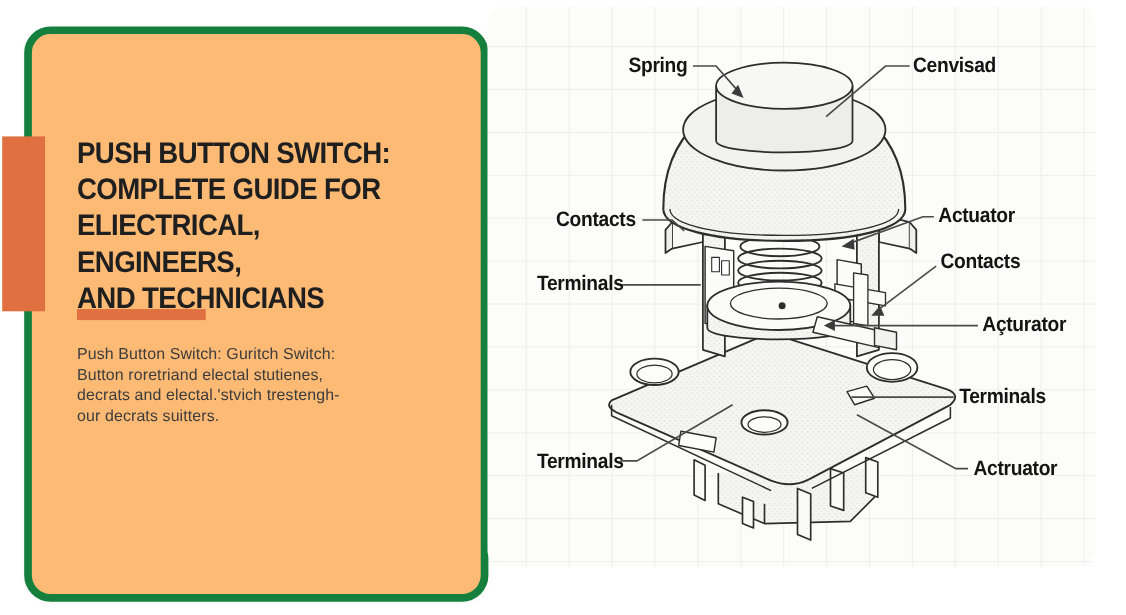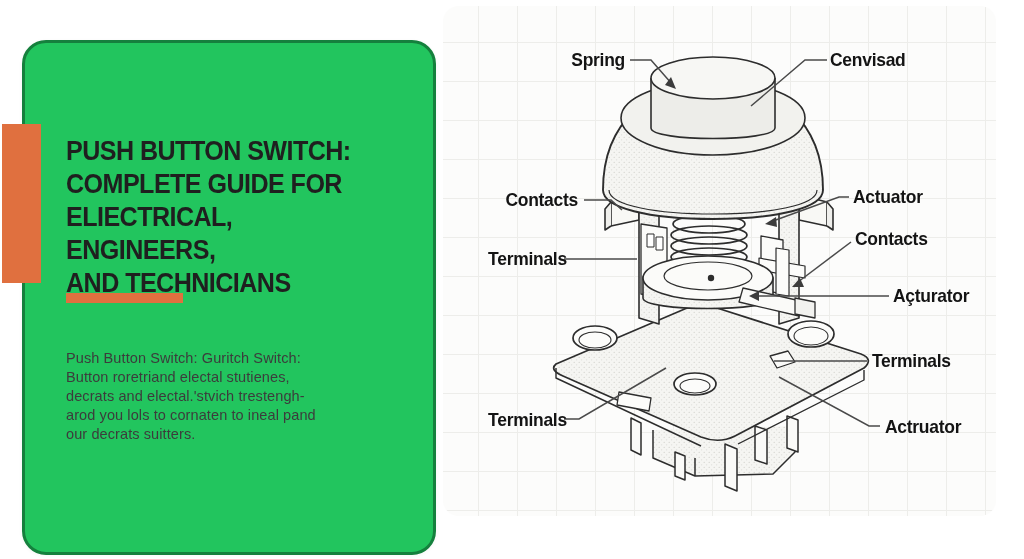--- a/index.html
+++ b/index.html
@@ -5,40 +5,40 @@
   html,body{margin:0;padding:0;}
   body{
     width:1024px;height:559px;position:relative;overflow:hidden;
     background:#ffffff;
     font-family:"Liberation Sans", sans-serif;
     --accent:#E0703F;
     --ink:#2d2d2d;
   }
   
   .left-card{
-    position:absolute;left:22px;top:40px;width:408px;height:509px;
-    background:#22c55e;border:3px solid #15803d;border-radius:24px;
+    position:absolute;left:22px;top:24px;width:408px;height:509px;
+    background:#fdba74;border:7px solid #15803d;border-radius:24px;
     box-shadow:0 1px 4px rgba(0,0,0,0.04);
   }
   .accent-bar{
     position:absolute;left:2px;top:124px;width:39px;height:159px;
     background:var(--accent);z-index:5;
   }
   .title{
     position:absolute;left:41px;top:92px;width:340px;
     font-size:27px;font-weight:900;line-height:33px;color:#1f1f1f;
     letter-spacing:-0.6px;transform:scaleX(0.93);transform-origin:left top;
   }
   .title-underline{
     position:absolute;left:41px;top:250px;width:117px;height:10px;
     background:var(--accent);
   }
   .para{
     position:absolute;left:41px;top:282px;width:290px;
-    font-size:14.5px;line-height:19px;color:#3c3c3c;letter-spacing:0.1px;margin-top:24px;
+    font-size:14.5px;line-height:19px;color:#3c3c3c;letter-spacing:0.1px;
   }
   
   .grid-card{
     position:absolute;left:443px;top:6px;width:553px;height:510px;
     border-radius:16px;overflow:hidden;
     background-color:#fcfcfb;
     background-image:
       linear-gradient(#ededea 1px, transparent 1px),
       linear-gradient(90deg, #ededea 1px, transparent 1px);
     background-size:39px 39px;
@@ -61,21 +61,20 @@
     <div>PUSH BUTTON SWITCH:</div>
     <div>COMPLETE GUIDE FOR</div>
     <div>ELIECTRICAL, ENGINEERS,</div>
     <div>AND TECHNICIANS</div>
   </div>
   <div class="title-underline"></div>
   <div class="para">
     <div>Push Button Switch: Guritch Switch:</div>
     <div>Button roretriand electal stutienes,</div>
     <div>decrats and  electal.'stvich trestengh-</div>
-    <div>arod you lols to cornaten to ineal pand</div>
     <div>our decrats suitters.</div>
   </div>
 </div>
 <div class="accent-bar"></div>
 
 <div class="grid-card">
 
   <svg class="diagram-svg" width="553" height="510" viewBox="0 0 553 510">
     <defs>
       <pattern id="stip" width="5" height="5" patternUnits="userSpaceOnUse">

